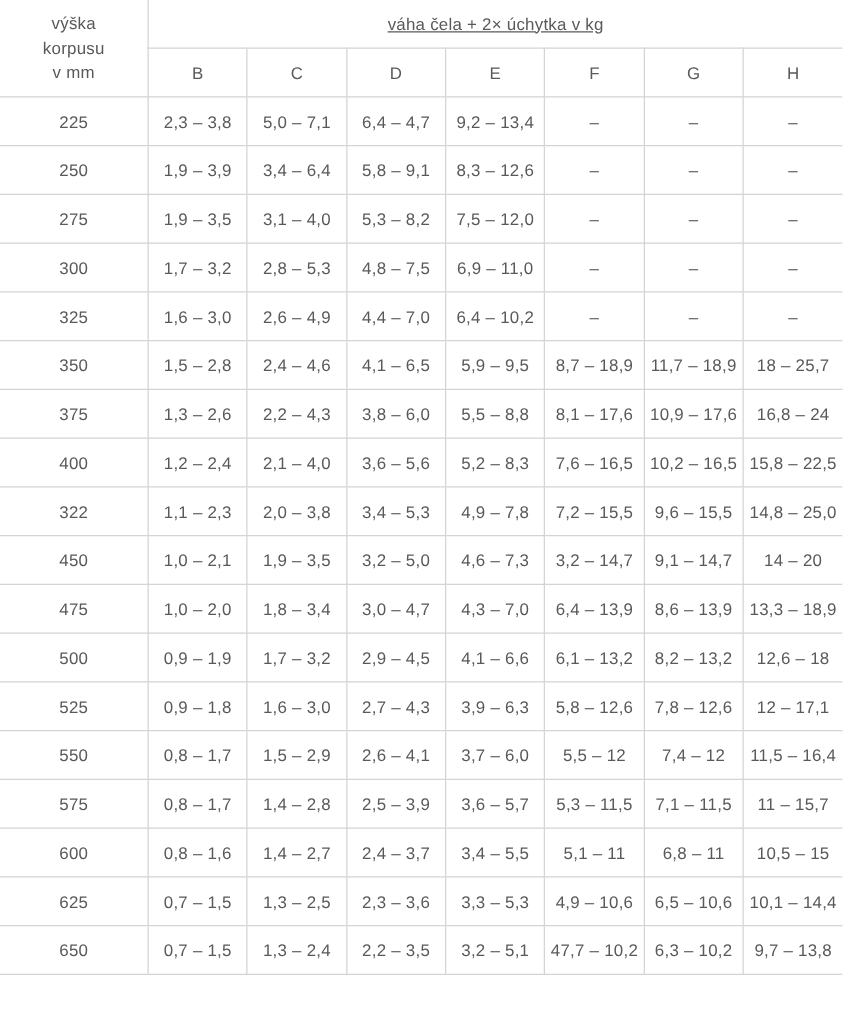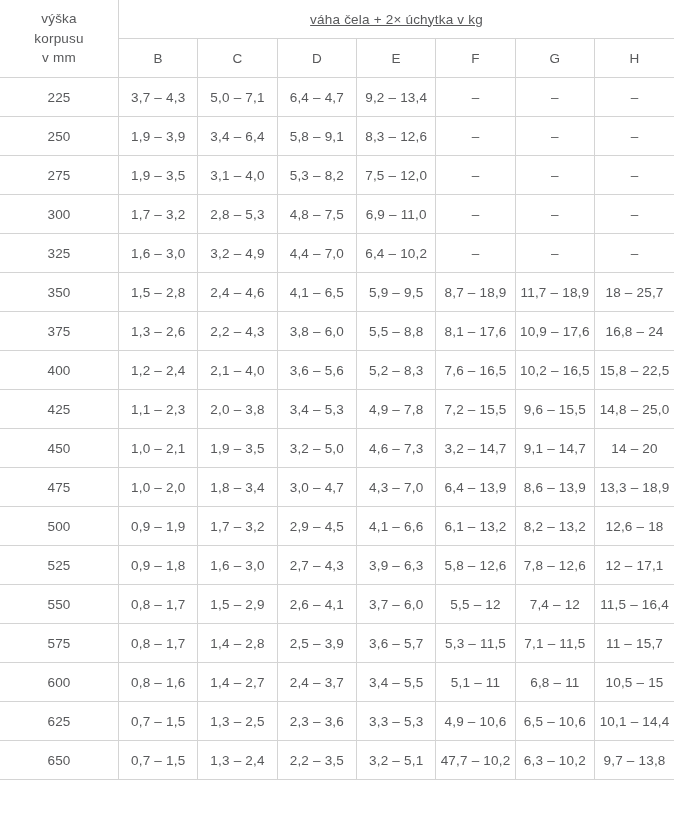--- a/index.html
+++ b/index.html
@@ -100,21 +100,21 @@
         <th class="col-data sub-head">D</th>
         <th class="col-data sub-head">E</th>
         <th class="col-data sub-head">F</th>
         <th class="col-data sub-head">G</th>
         <th class="col-data sub-head">H</th>
       </tr>
     </thead>
     <tbody>
       <tr>
         <td class="col-head row-label">225</td>
-        <td class="col-data data-cell">3,7 – 4,3</td>
+        <td class="col-data data-cell">2,3 – 3,8</td>
         <td class="col-data data-cell">5,0 – 7,1</td>
         <td class="col-data data-cell">6,4 – 4,7</td>
         <td class="col-data data-cell">9,2 – 13,4</td>
         <td class="col-data data-cell dash">–</td>
         <td class="col-data data-cell dash">–</td>
         <td class="col-data data-cell dash">–</td>
       </tr>
       <tr>
         <td class="col-head row-label">250</td>
         <td class="col-data data-cell">1,9 – 3,9</td>
@@ -141,21 +141,21 @@
         <td class="col-data data-cell">2,8 – 5,3</td>
         <td class="col-data data-cell">4,8 – 7,5</td>
         <td class="col-data data-cell">6,9 – 11,0</td>
         <td class="col-data data-cell dash">–</td>
         <td class="col-data data-cell dash">–</td>
         <td class="col-data data-cell dash">–</td>
       </tr>
       <tr>
         <td class="col-head row-label">325</td>
         <td class="col-data data-cell">1,6 – 3,0</td>
-        <td class="col-data data-cell">3,2 – 4,9</td>
+        <td class="col-data data-cell">2,6 – 4,9</td>
         <td class="col-data data-cell">4,4 – 7,0</td>
         <td class="col-data data-cell">6,4 – 10,2</td>
         <td class="col-data data-cell dash">–</td>
         <td class="col-data data-cell dash">–</td>
         <td class="col-data data-cell dash">–</td>
       </tr>
       <tr>
         <td class="col-head row-label">350</td>
         <td class="col-data data-cell">1,5 – 2,8</td>
         <td class="col-data data-cell">2,4 – 4,6</td>
@@ -179,21 +179,21 @@
         <td class="col-head row-label">400</td>
         <td class="col-data data-cell">1,2 – 2,4</td>
         <td class="col-data data-cell">2,1 – 4,0</td>
         <td class="col-data data-cell">3,6 – 5,6</td>
         <td class="col-data data-cell">5,2 – 8,3</td>
         <td class="col-data data-cell">7,6 – 16,5</td>
         <td class="col-data data-cell">10,2 – 16,5</td>
         <td class="col-data data-cell">15,8 – 22,5</td>
       </tr>
       <tr>
-        <td class="col-head row-label">425</td>
+        <td class="col-head row-label">322</td>
         <td class="col-data data-cell">1,1 – 2,3</td>
         <td class="col-data data-cell">2,0 – 3,8</td>
         <td class="col-data data-cell">3,4 – 5,3</td>
         <td class="col-data data-cell">4,9 – 7,8</td>
         <td class="col-data data-cell">7,2 – 15,5</td>
         <td class="col-data data-cell">9,6 – 15,5</td>
         <td class="col-data data-cell">14,8 – 25,0</td>
       </tr>
       <tr>
         <td class="col-head row-label">450</td>

